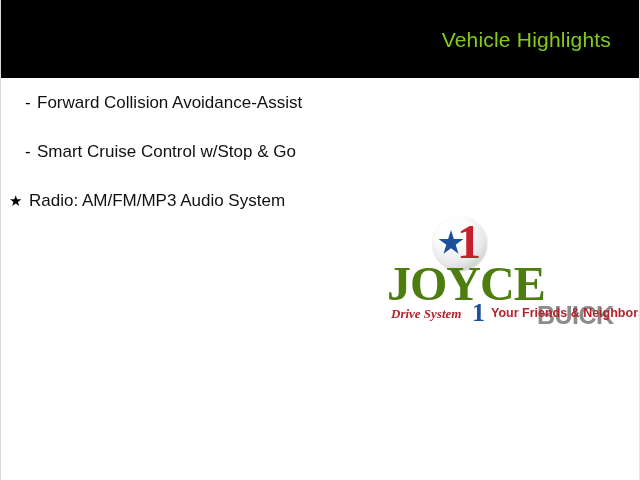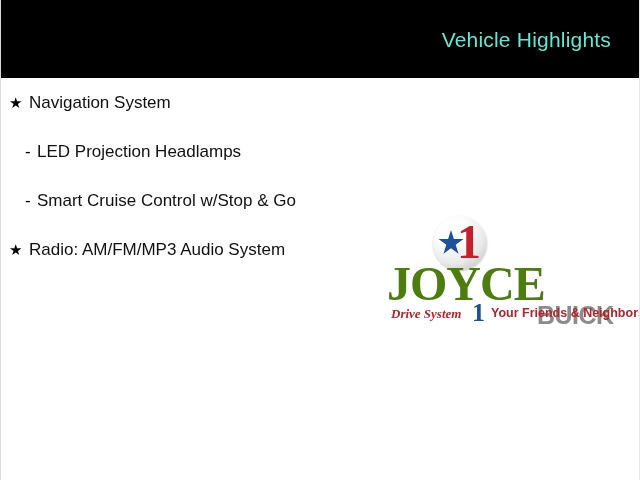--- a/index.html
+++ b/index.html
@@ -29,21 +29,21 @@
     top: 0;
     width: 640px;
     height: 78px;
     background: #000000;
     box-sizing: border-box;
   }
   .header-title {
     position: absolute;
     right: 30px;
     top: 28px;
-    color: #5eead4;
+    color: #84cc16;
     font-size: 21px;
     font-family: "Liberation Sans", sans-serif;
     font-weight: 400;
     letter-spacing: 0.2px;
     white-space: nowrap;
   }
 
   
   .highlights {
     position: absolute;
@@ -190,30 +190,27 @@
 <body>
 
 <div id="screen">
 
   <div class="header-banner">
     <div class="header-title">Vehicle Highlights</div>
   </div>
 
   <div class="highlights">
 
-    <div class="hl-row level-0">
-      <span class="hl-bullet">★</span><span class="hl-text">Navigation System</span>
-    </div>
-
-
 
 
     <div class="hl-row level-1">
-      <span class="hl-bullet">-</span><span class="hl-text">LED Projection Headlamps</span>
-    </div>
+      <span class="hl-bullet">-</span><span class="hl-text">Forward Collision Avoidance-Assist</span>
+    </div>
+
+
 
     <div class="hl-row level-1">
       <span class="hl-bullet">-</span><span class="hl-text">Smart Cruise Control w/Stop &amp; Go</span>
     </div>
 
     <div class="hl-row level-0">
       <span class="hl-bullet">★</span><span class="hl-text">Radio: AM/FM/MP3 Audio System</span>
     </div>
 
 

